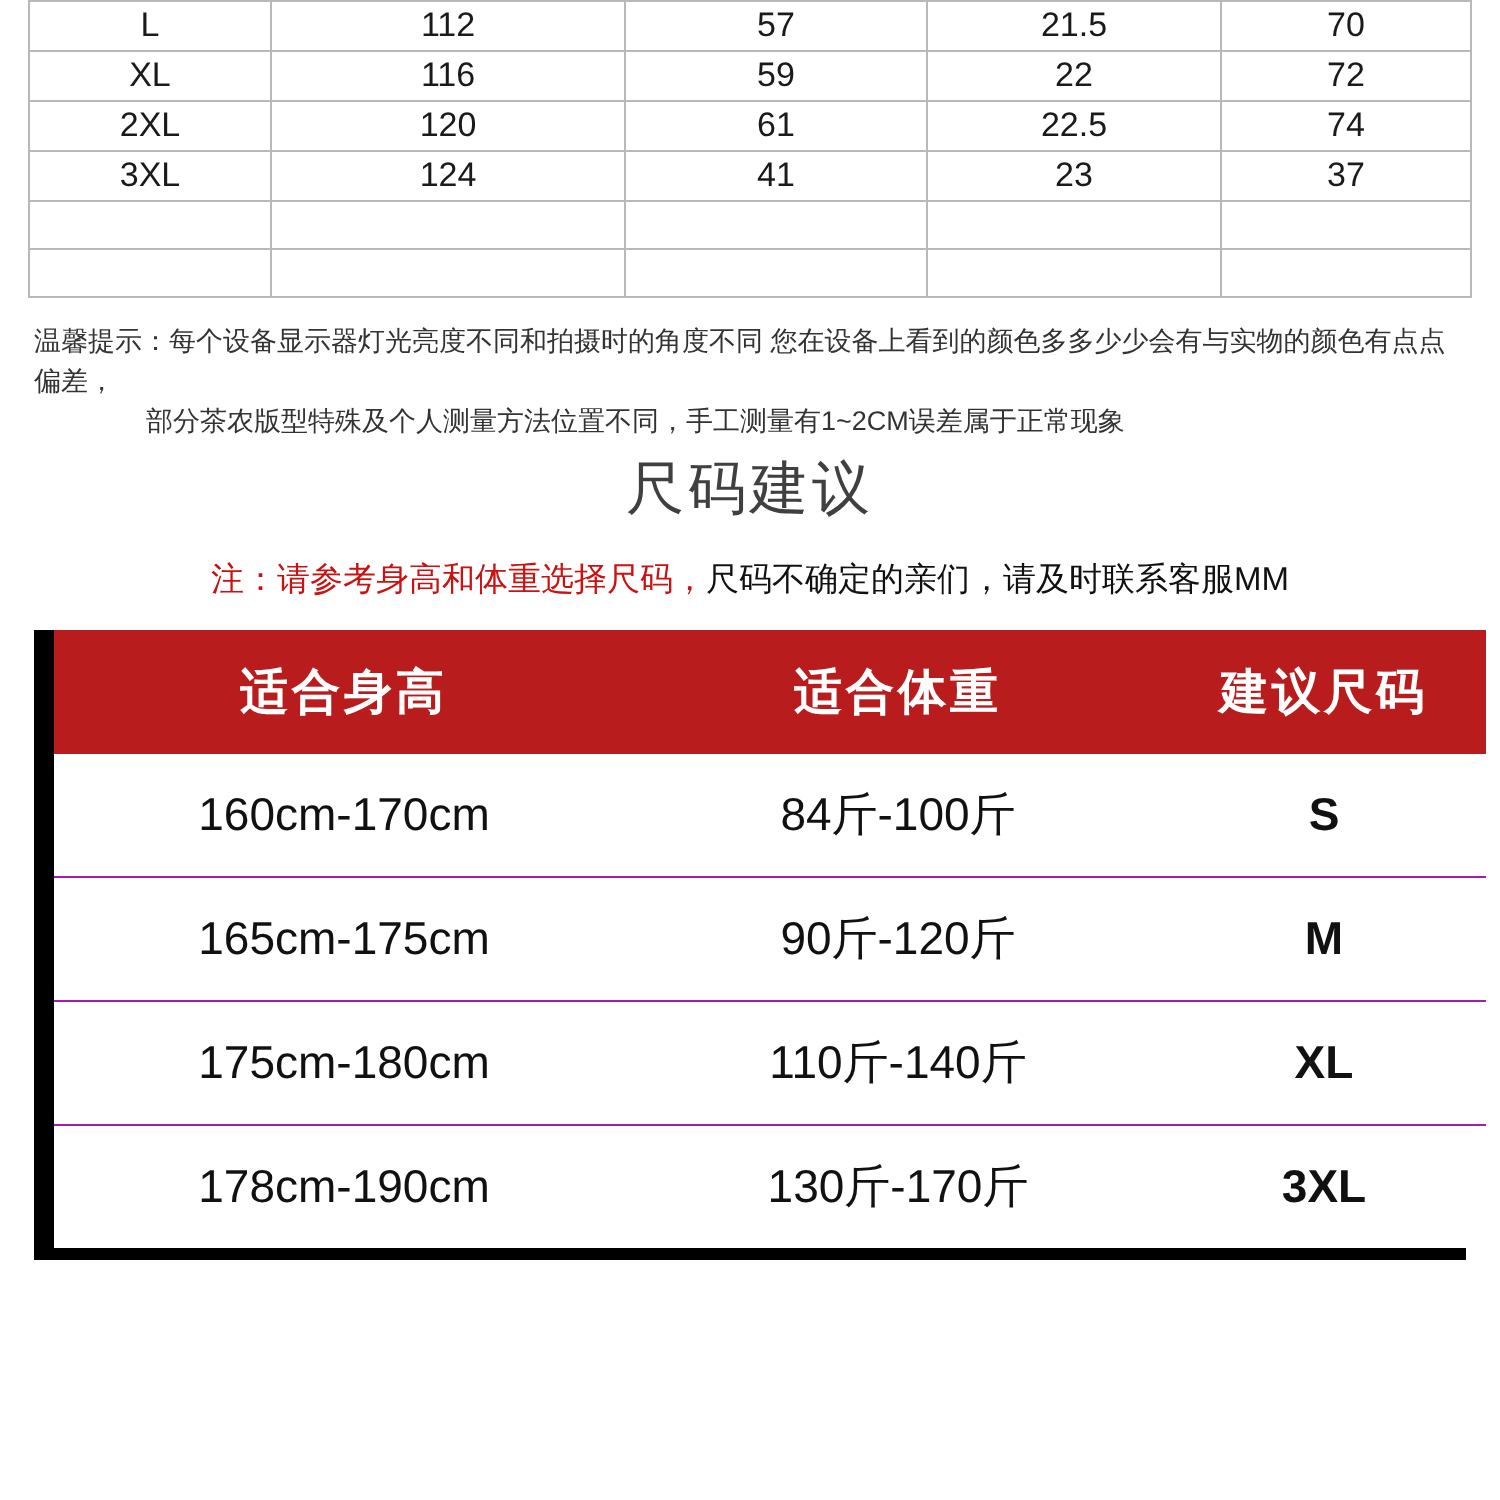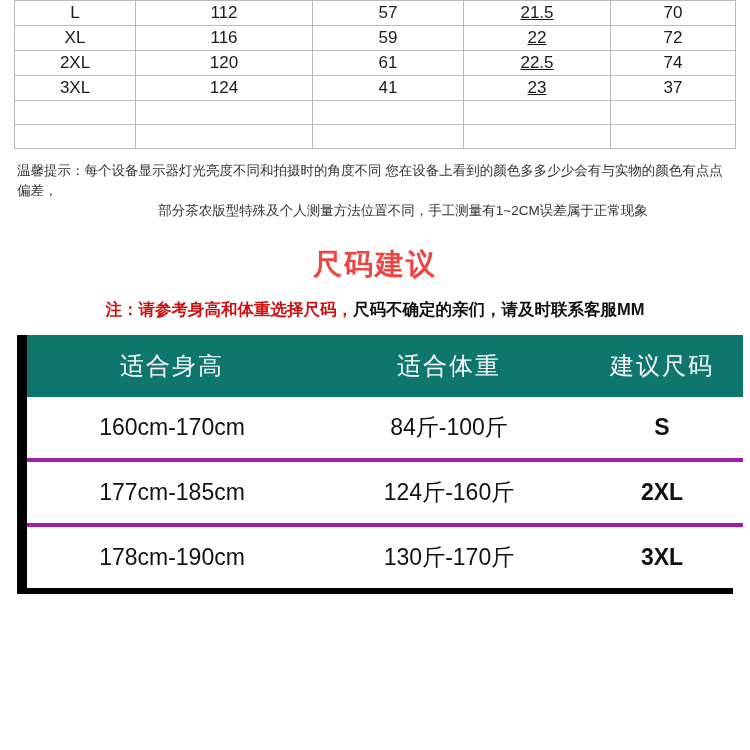--- a/index.html
+++ b/index.html
@@ -30,51 +30,50 @@
     font-size: 17px;
     color: #1a1a1a;
     padding: 0;
   }
   .meas-table tr.empty td {
     height: 23px;
   }
   .col-1 { width: 120px; }
   .col-2 { width: 176px; }
   .col-3 { width: 150px; }
-  .col-4 { width: 146px; text-decoration: underline; }
+  .col-4 { width: 146px; }
   .col-5 { width: 124px; margin-left: 40px; }
 
   
   .notice {
     margin: 12px auto 0 auto;
     width: 716px;
     font-size: 13.5px;
     line-height: 20px;
     color: #333333;
   }
   .notice .line2 {
     padding-left: 56px;
-    text-align: center;
   }
 
   
   .suggest-title {
     text-align: center;
     font-size: 29px;
-    font-weight: bold;
+    font-weight: normal;
     letter-spacing: 2px;
-    color: #ef4444;
-    margin-top: 24px;
+    color: #404040;
+    margin-top: 4px;
   }
   .suggest-note {
     text-align: center;
     font-size: 16.5px;
     margin-top: 14px;
     color: #111111;
-    font-weight: bold;
+    font-weight: normal;
   }
   .suggest-note .red {
     color: #cc1111;
   }
 
   
   .size-chart {
     width: 716px;
     margin: 14px auto 0 auto;
     border-collapse: collapse;
@@ -82,32 +81,32 @@
     background: #000000;
   }
   .size-chart th,
   .size-chart td {
     background: #ffffff;
     text-align: center;
     vertical-align: middle;
     padding: 0;
   }
   .size-chart tr.head th {
-    background: #0f766e;
+    background: #b91c1c;
     color: #ffffff;
     font-size: 24px;
-    font-weight: normal;
+    font-weight: bold;
     height: 62px;
     letter-spacing: 2px;
   }
   .size-chart tr.row td {
     height: 61px;
     font-size: 23px;
     color: #111111;
-    border-bottom: 4px solid #a21caf;
+    border-bottom: 1px solid #a21caf;
   }
   .size-chart tr.row:last-child td {
     border-bottom: none;
   }
   .size-chart td.sz {
     color: #cc0000;
     font-weight: bold;
     font-size: 27px;
   }
   .sc-c1 { width: 290px; }
@@ -194,23 +193,28 @@
         <th class="sc-c1">适合身高</th>
         <th class="sc-c2">适合体重</th>
         <th class="sc-c3">建议尺码</th>
       </tr>
       <tr class="row">
         <td>160cm-170cm</td>
         <td>84斤-100斤</td>
         <td class="sz">S</td>
       </tr>
       <tr class="row">
-        <td>177cm-185cm</td>
-        <td>124斤-160斤</td>
-        <td class="sz">2XL</td>
+        <td>165cm-175cm</td>
+        <td>90斤-120斤</td>
+        <td class="sz">M</td>
+      </tr>
+      <tr class="row">
+        <td>175cm-180cm</td>
+        <td>110斤-140斤</td>
+        <td class="sz">XL</td>
       </tr>
       <tr class="row">
         <td>178cm-190cm</td>
         <td>130斤-170斤</td>
         <td class="sz">3XL</td>
       </tr>
     </tbody>
   </table>
 </div>
 

